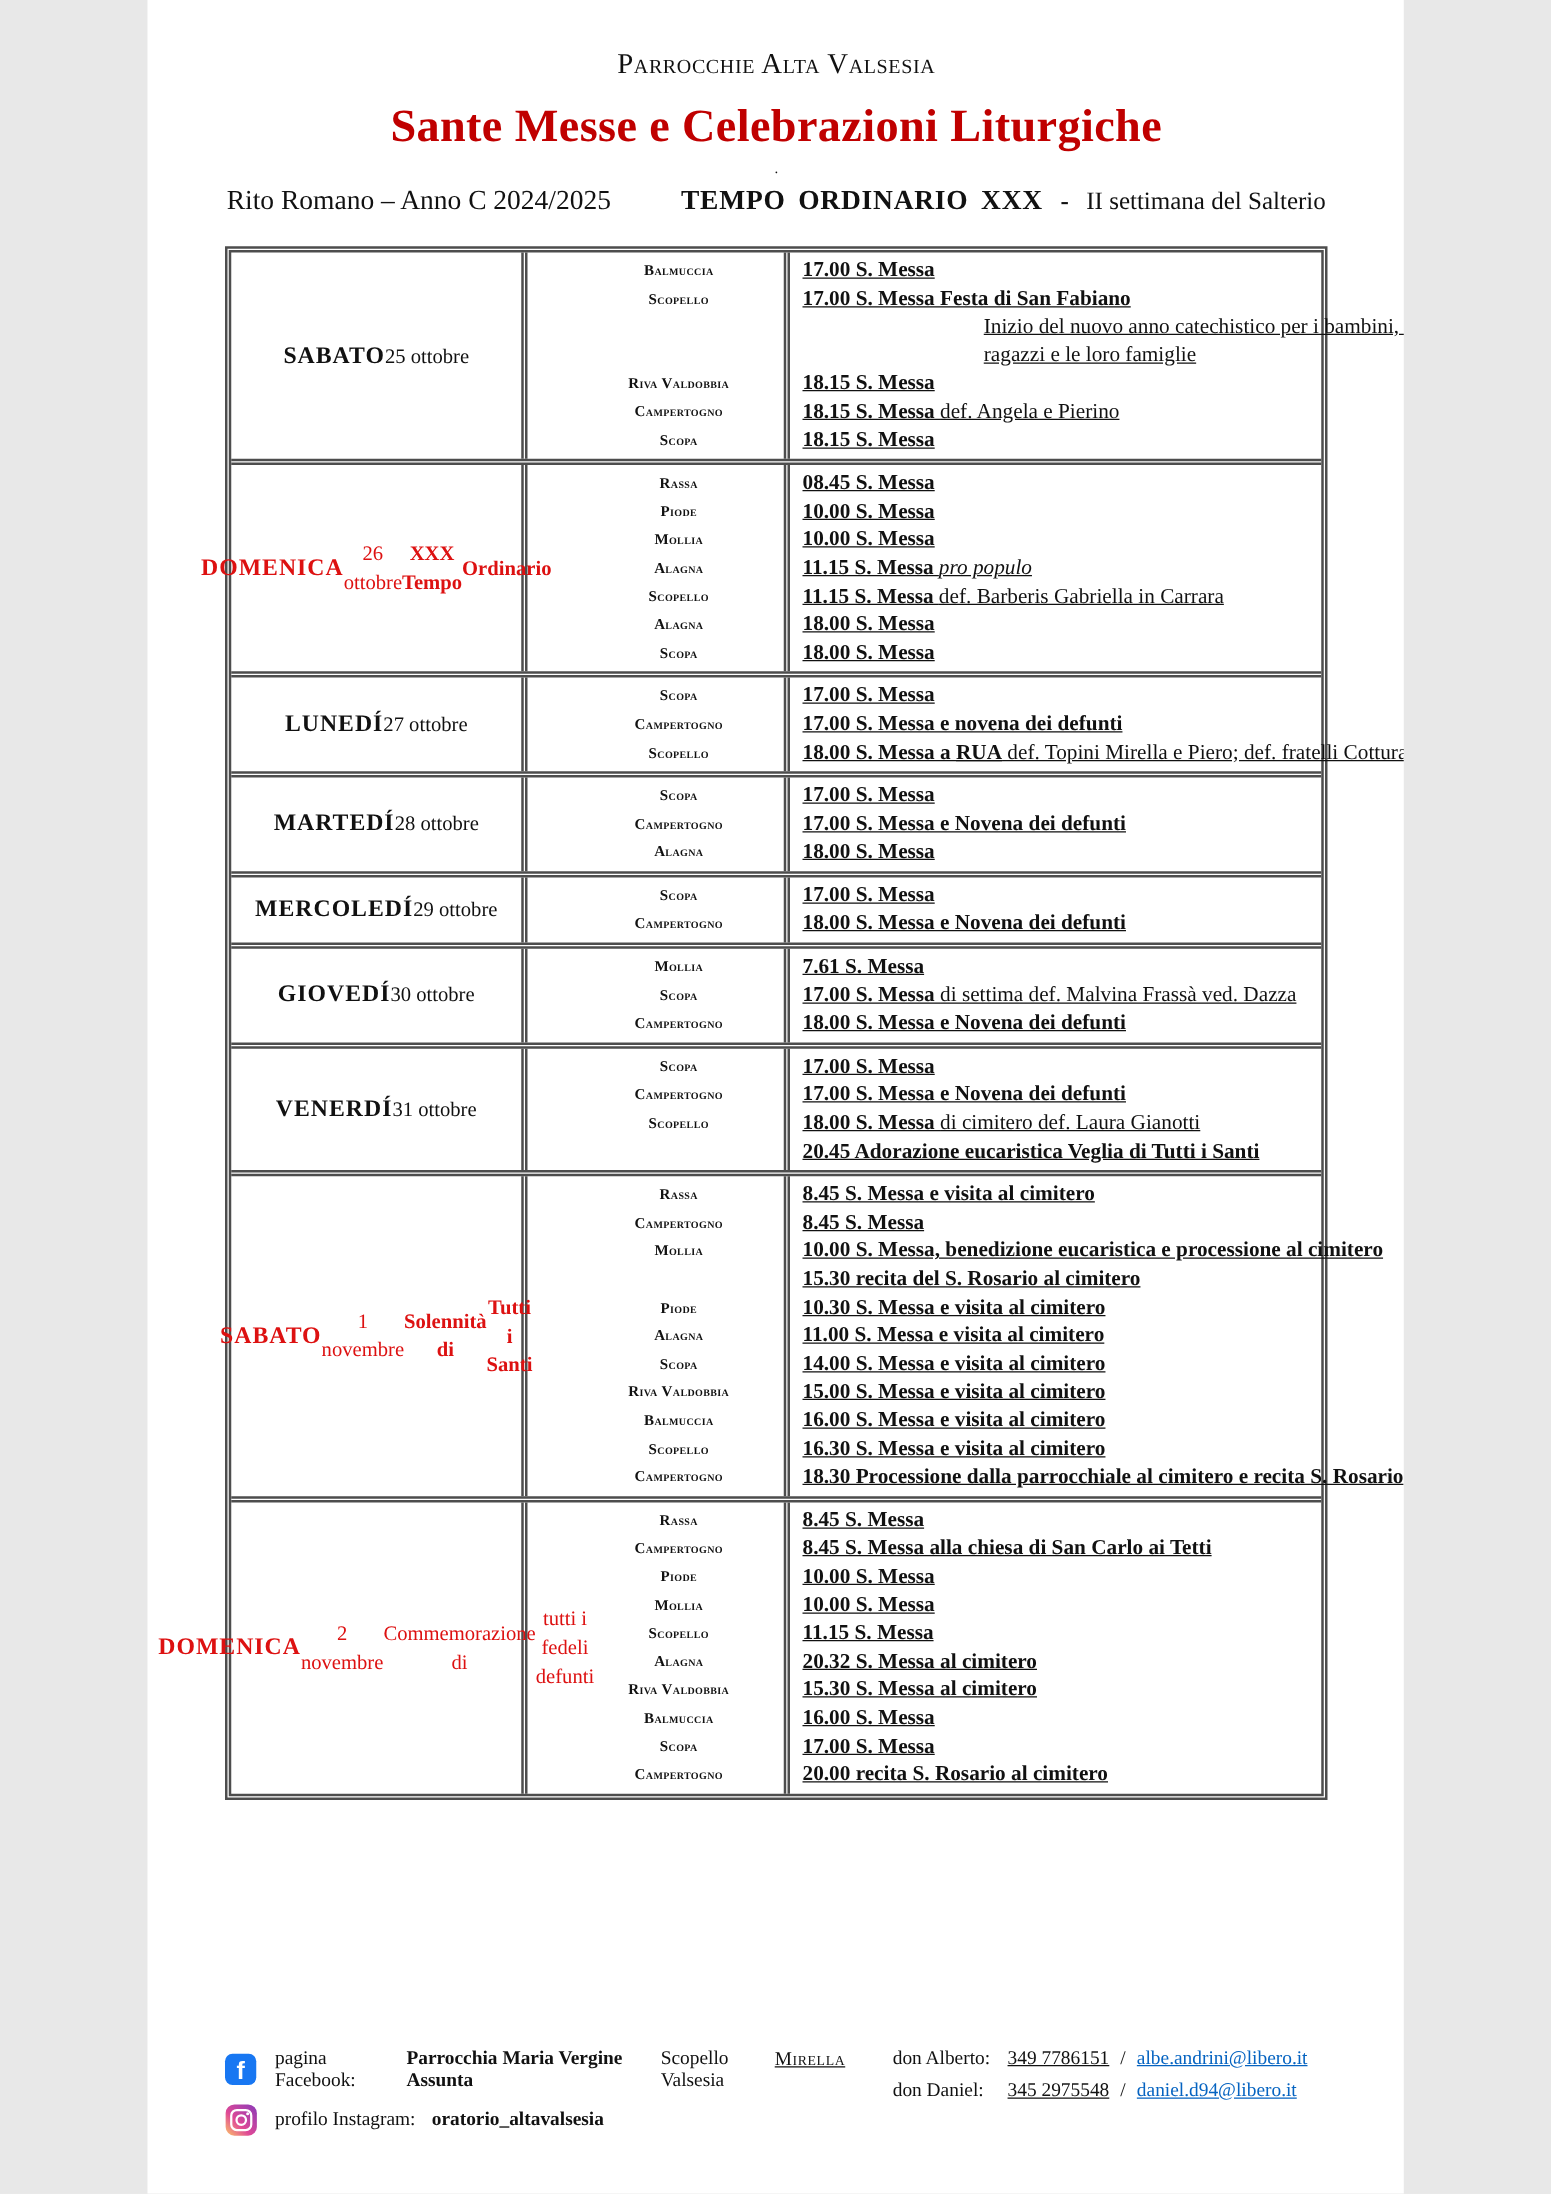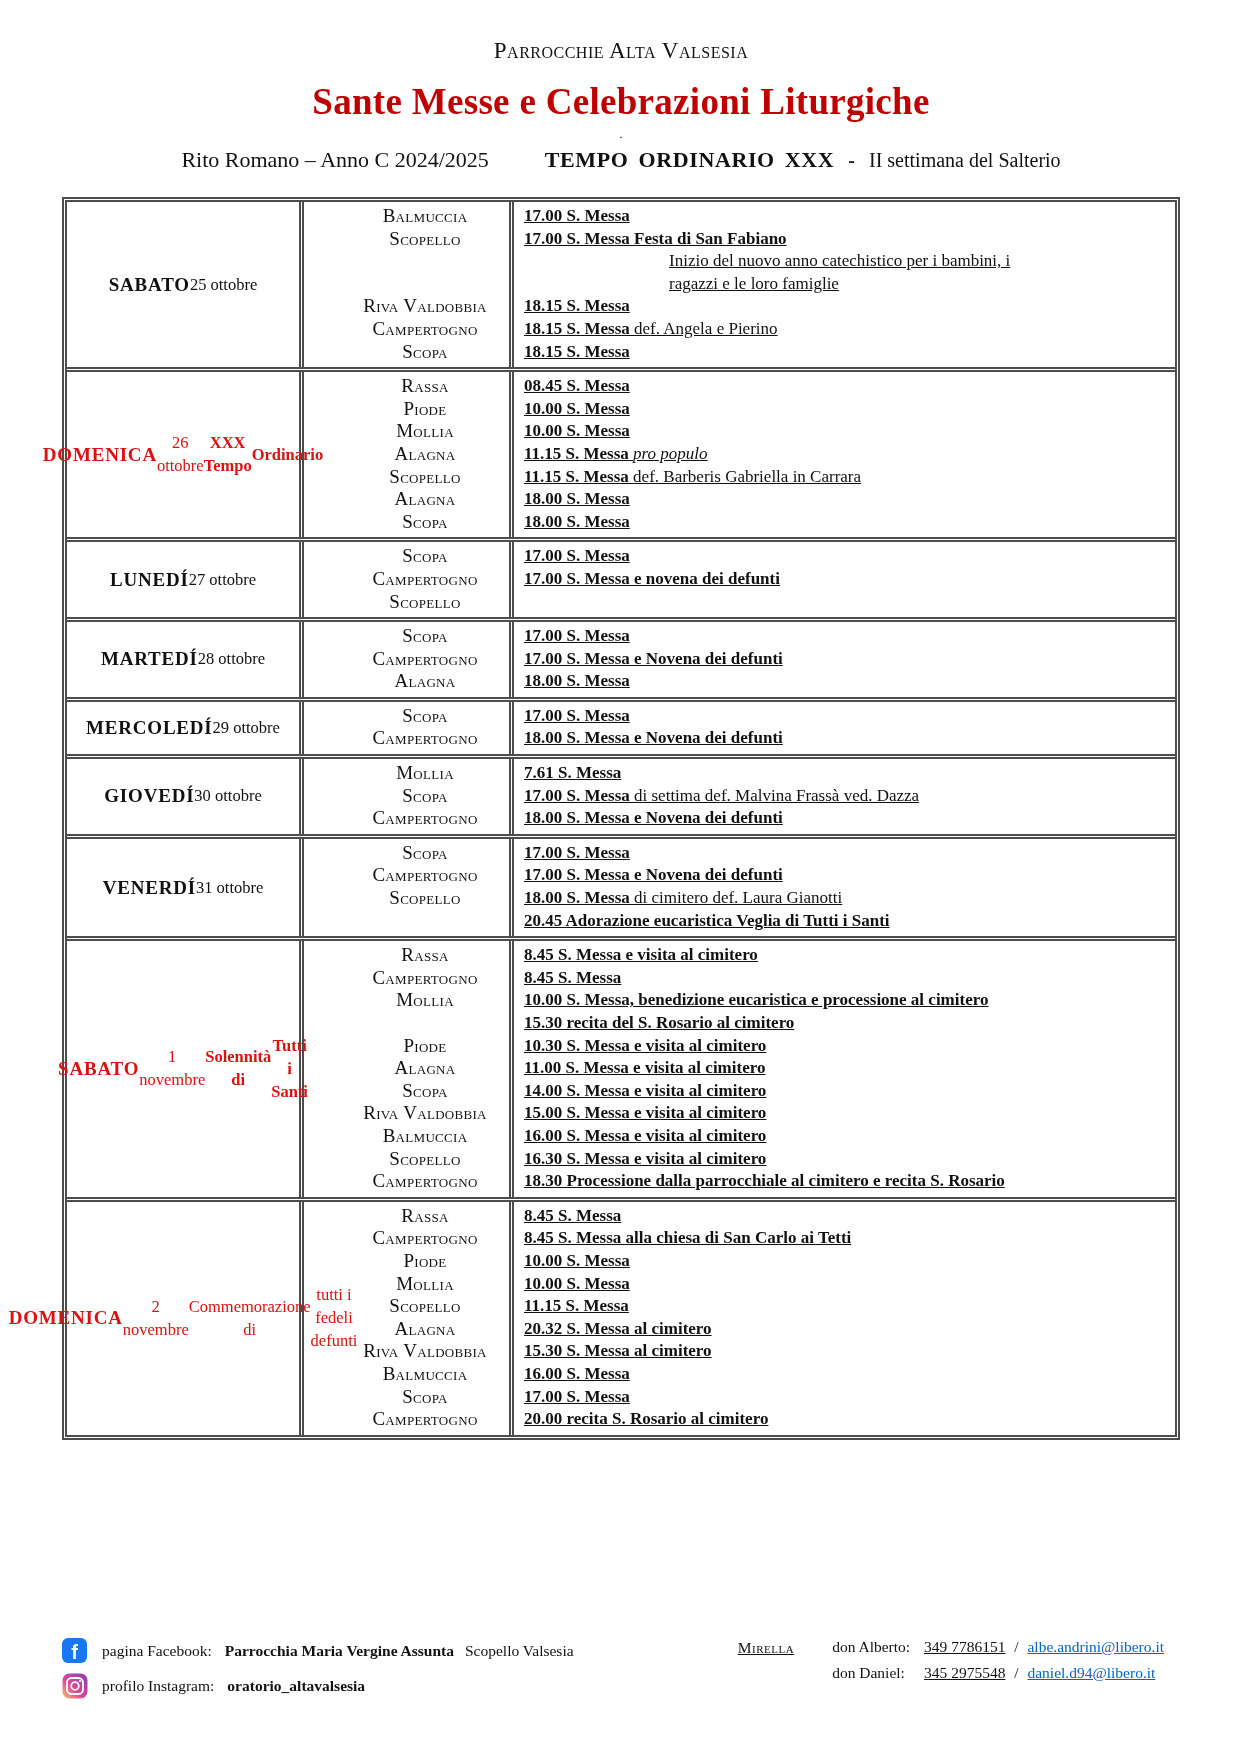--- a/index.html
+++ b/index.html
@@ -1,17 +1,17 @@
 <!DOCTYPE html>
 <html style="--title-red: #c00000; --day-red: #dd1111; --link-blue: #0563c1; --fb-blue: #1877f2; --border: #4d4d4d;"><head>
 <meta charset="utf-8">
 <style>
   html,body{margin:0;padding:0;background:#e8e8e8;}
   .page{
-    width:1241px;height:1755px;margin:0 auto;background:#ffffff;
+    width:1005px;height:1755px;margin:0 auto;background:#ffffff;
     font-family:"Liberation Serif","DejaVu Serif",serif;color:#111;
     position:relative;overflow:hidden;box-sizing:border-box;
     padding:38px 61px 0 62px;
   }
   
   .org{
     text-align:center;font-variant:small-caps;font-size:23px;letter-spacing:.5px;
   }
   .doc-title{
     text-align:center;font-size:37px;font-weight:700;color:var(--title-red);
@@ -35,21 +35,21 @@
   .day-cell{
     display:flex;flex-direction:row;justify-content:center;align-items:center;
     text-align:center;border-right:5px double var(--border);
   }
   .day-cell.red{color:var(--day-red);}
   .day-line{font-size:16.5px;line-height:23px;}
   .day-line.b{font-weight:700;}
   .day-line.dayname{font-size:19px;letter-spacing:.8px;}
   .loc-cell{text-align:center;border-right:5px double var(--border);}
   .loc-line{
-    font-variant:small-caps;font-weight:400;font-size:19px;line-height:22.6px;
+    font-variant:small-caps;font-weight:700;font-size:12px;line-height:22.6px;
     min-height:22.6px;letter-spacing:.3px;white-space:nowrap;padding-left:37px;
   }
   .mass-cell{padding-left:10px;text-decoration:underline;}
   .mass-line{font-size:17px;line-height:22.6px;min-height:22.6px;white-space:nowrap;}
   .mass-line.indent{padding-left:145px;}
   .mass-line .b{font-weight:700;}
   .mass-line .i{font-style:italic;}
   .mass-line .u{text-decoration:underline;}
   
   .footer{
@@ -149,20 +149,21 @@
           <div class="day-line">27 ottobre</div>
         </div>
         <div class="cell loc-cell">
           <div class="loc-line">Scopa</div>
           <div class="loc-line">Campertogno</div>
           <div class="loc-line">Scopello</div>
         </div>
         <div class="cell mass-cell">
           <div class="mass-line"><span class="b">17.00 S. Messa</span></div>
           <div class="mass-line"><span class="b">17.00 S. Messa e novena dei defunti</span></div>
+          <div class="mass-line"><span class="b">18.00 S. Messa a </span><span class="b u">RUA</span><span> def. Topini Mirella e Piero; def. fratelli Cottura</span></div>
         </div>
       </div>
       <div class="trow">
         <div class="cell day-cell">
           <div class="day-line b dayname">MARTEDÍ</div>
           <div class="day-line">28 ottobre</div>
         </div>
         <div class="cell loc-cell">
           <div class="loc-line">Scopa</div>
           <div class="loc-line">Campertogno</div>

